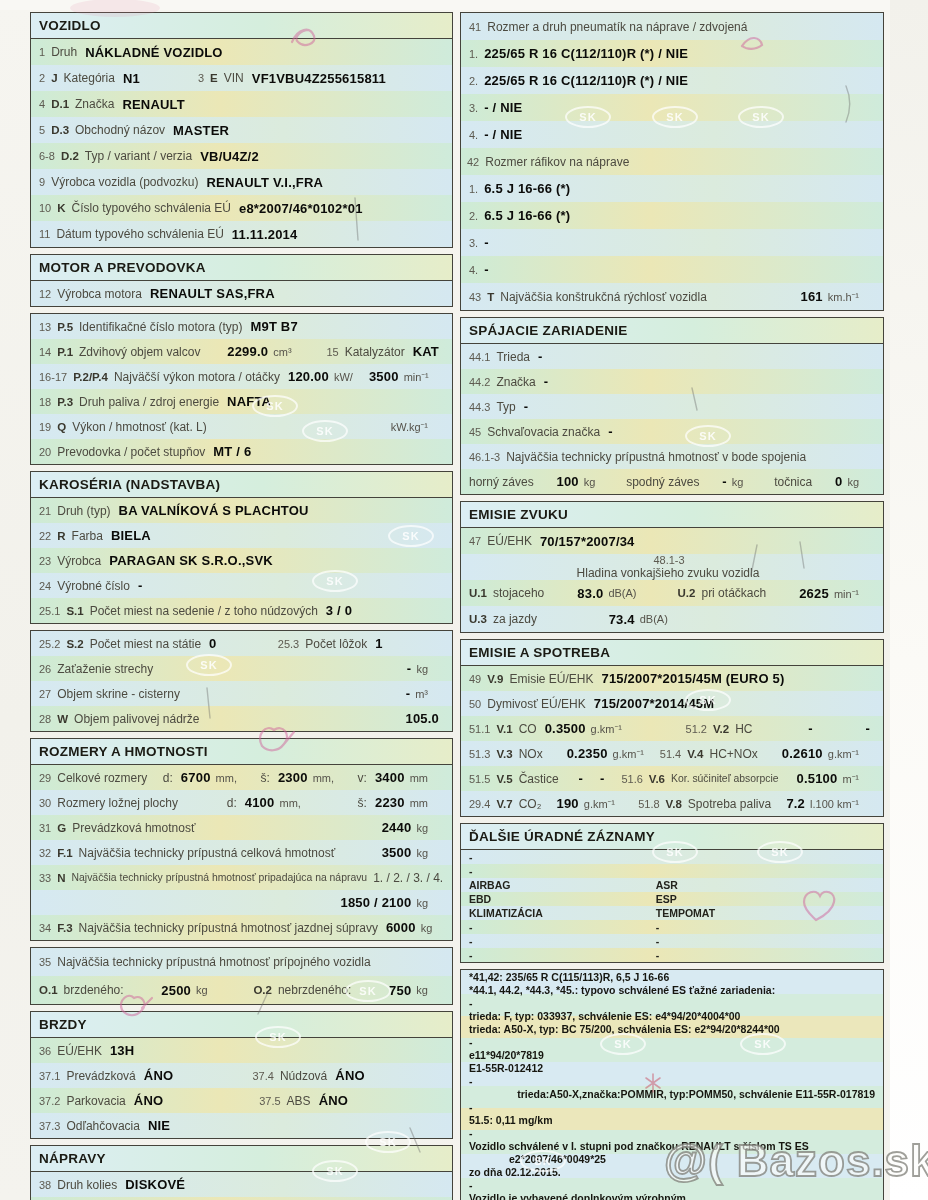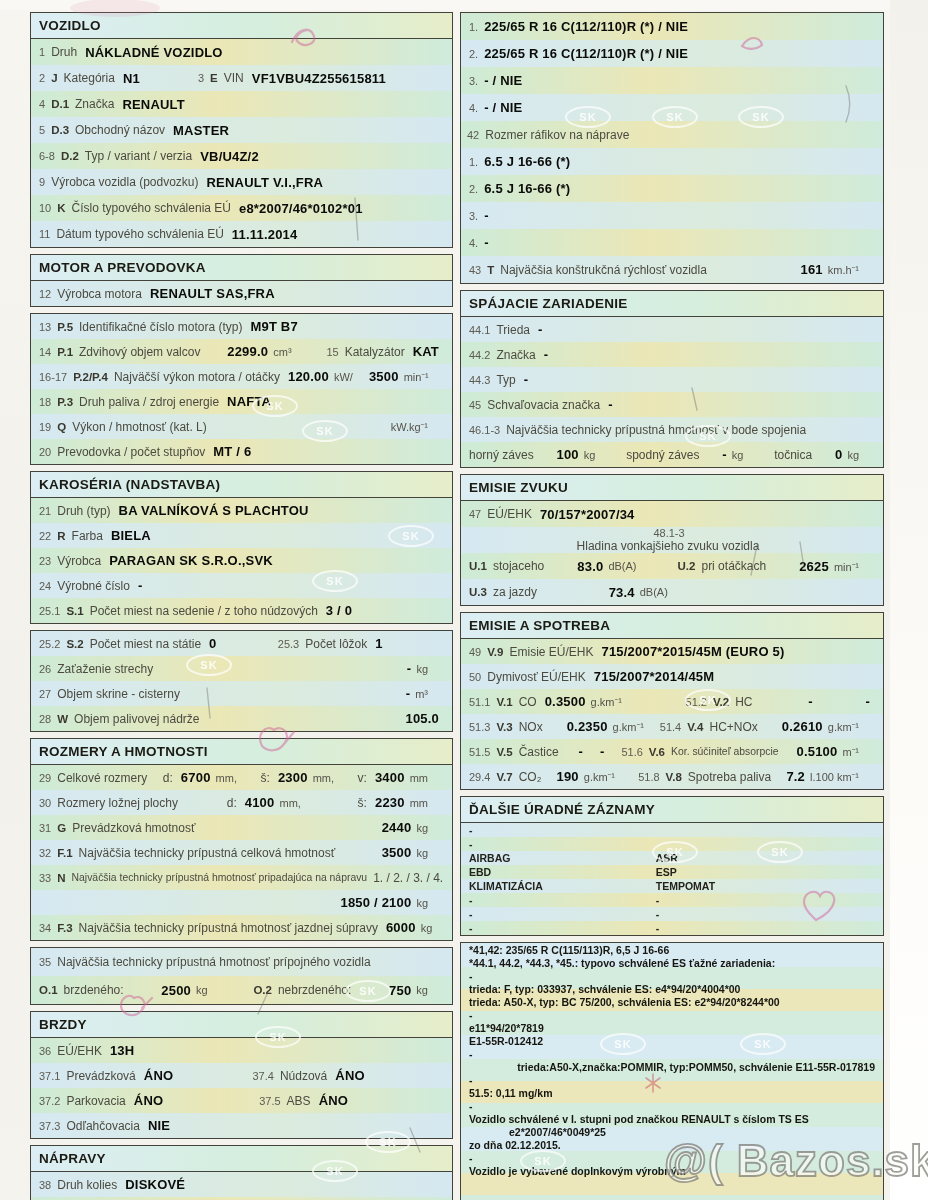--- a/index.html
+++ b/index.html
@@ -369,20 +369,24 @@
         <span class="l">Druh kolies</span>
         <span class="v">DISKOVÉ</span>
       </div>
       <div class="row g">
         <span class="s"></span>
       </div>
     </div>
   </div>
 <div id="colR" class="col">
     <div class="box">
+      <div class="row b" style="height: 27px;">
+        <span class="n">41</span>
+        <span class="l">Rozmer a druh pneumatík na náprave / zdvojená</span>
+      </div>
       <div class="row g" style="height: 27px;">
         <span class="n">1.</span>
         <span class="v">225/65 R 16 C(112/110)R (*) / NIE</span>
       </div>
       <div class="row b" style="height: 27px;">
         <span class="n">2.</span>
         <span class="v">225/65 R 16 C(112/110)R (*) / NIE</span>
       </div>
       <div class="row g" style="height: 27px;">
         <span class="n">3.</span>

